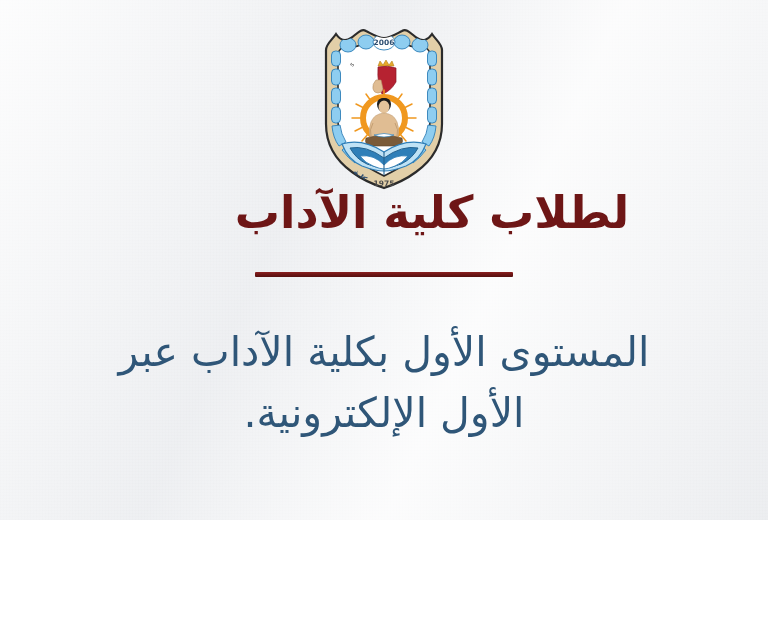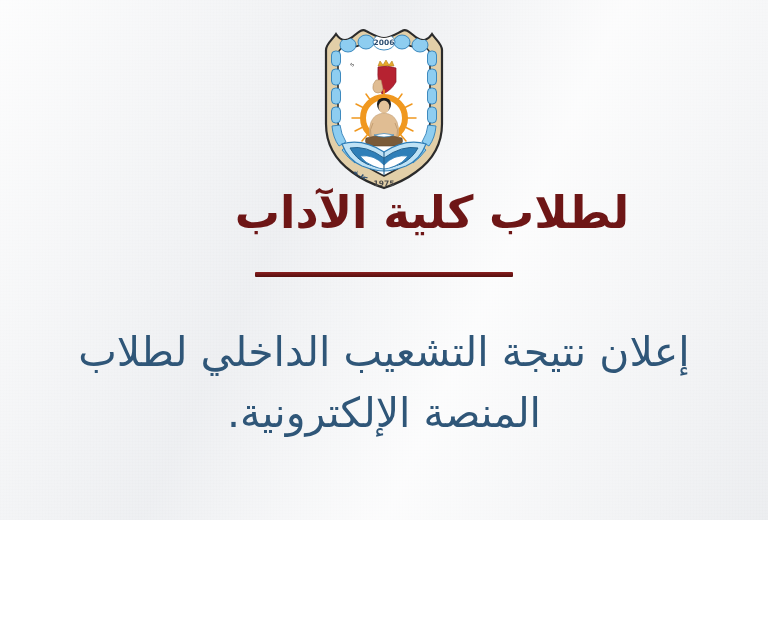--- a/index.html
+++ b/index.html
@@ -224,17 +224,17 @@
     </svg>
   </div>
 
   <div id="headline">لطلاب كلية الآداب</div>
 
   <div id="divider-row">
     <div id="divider"></div>
   </div>
 
   <div id="body-text">
-    <span class="bline">إعلان نتيجة التشعيب الداخلي لطلاب</span>
-    <span class="bline">المنصة الإلكترونية.</span>
+    <span class="bline">المستوى الأول بكلية الآداب عبر</span>
+    <span class="bline">الأول الإلكترونية.</span>
   </div>
 
 </div>
 
 </body></html>

